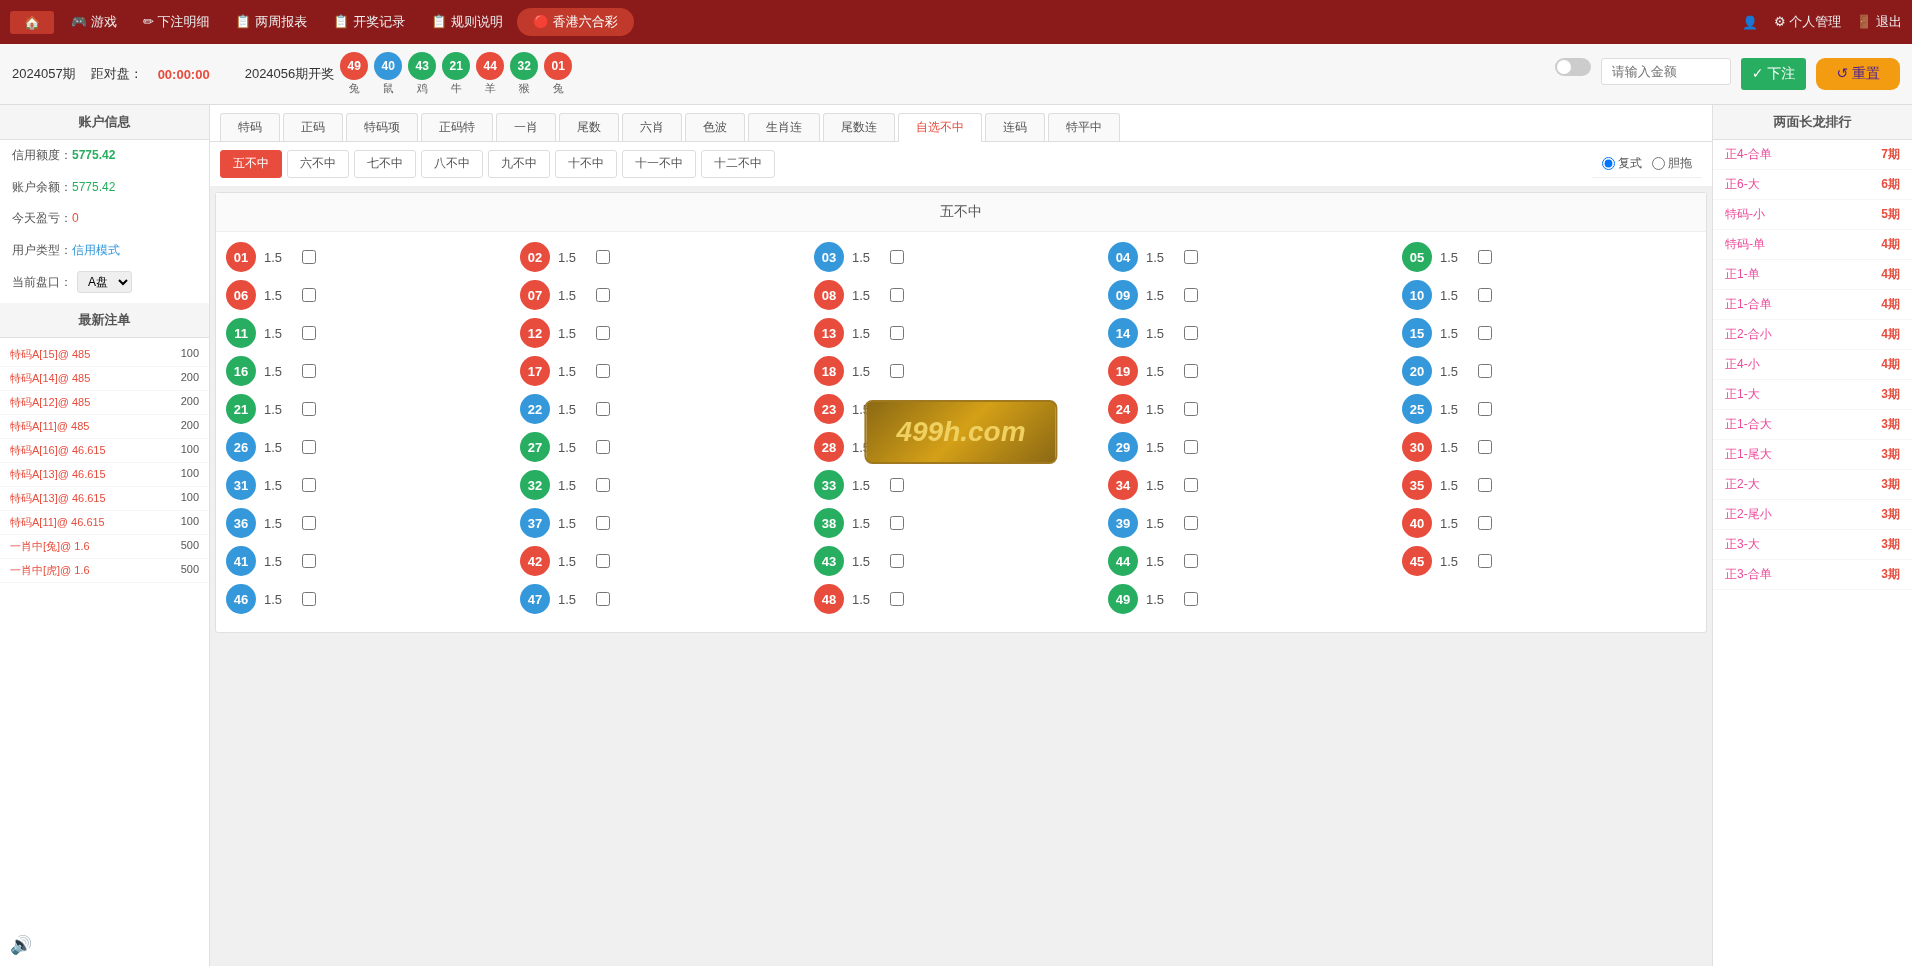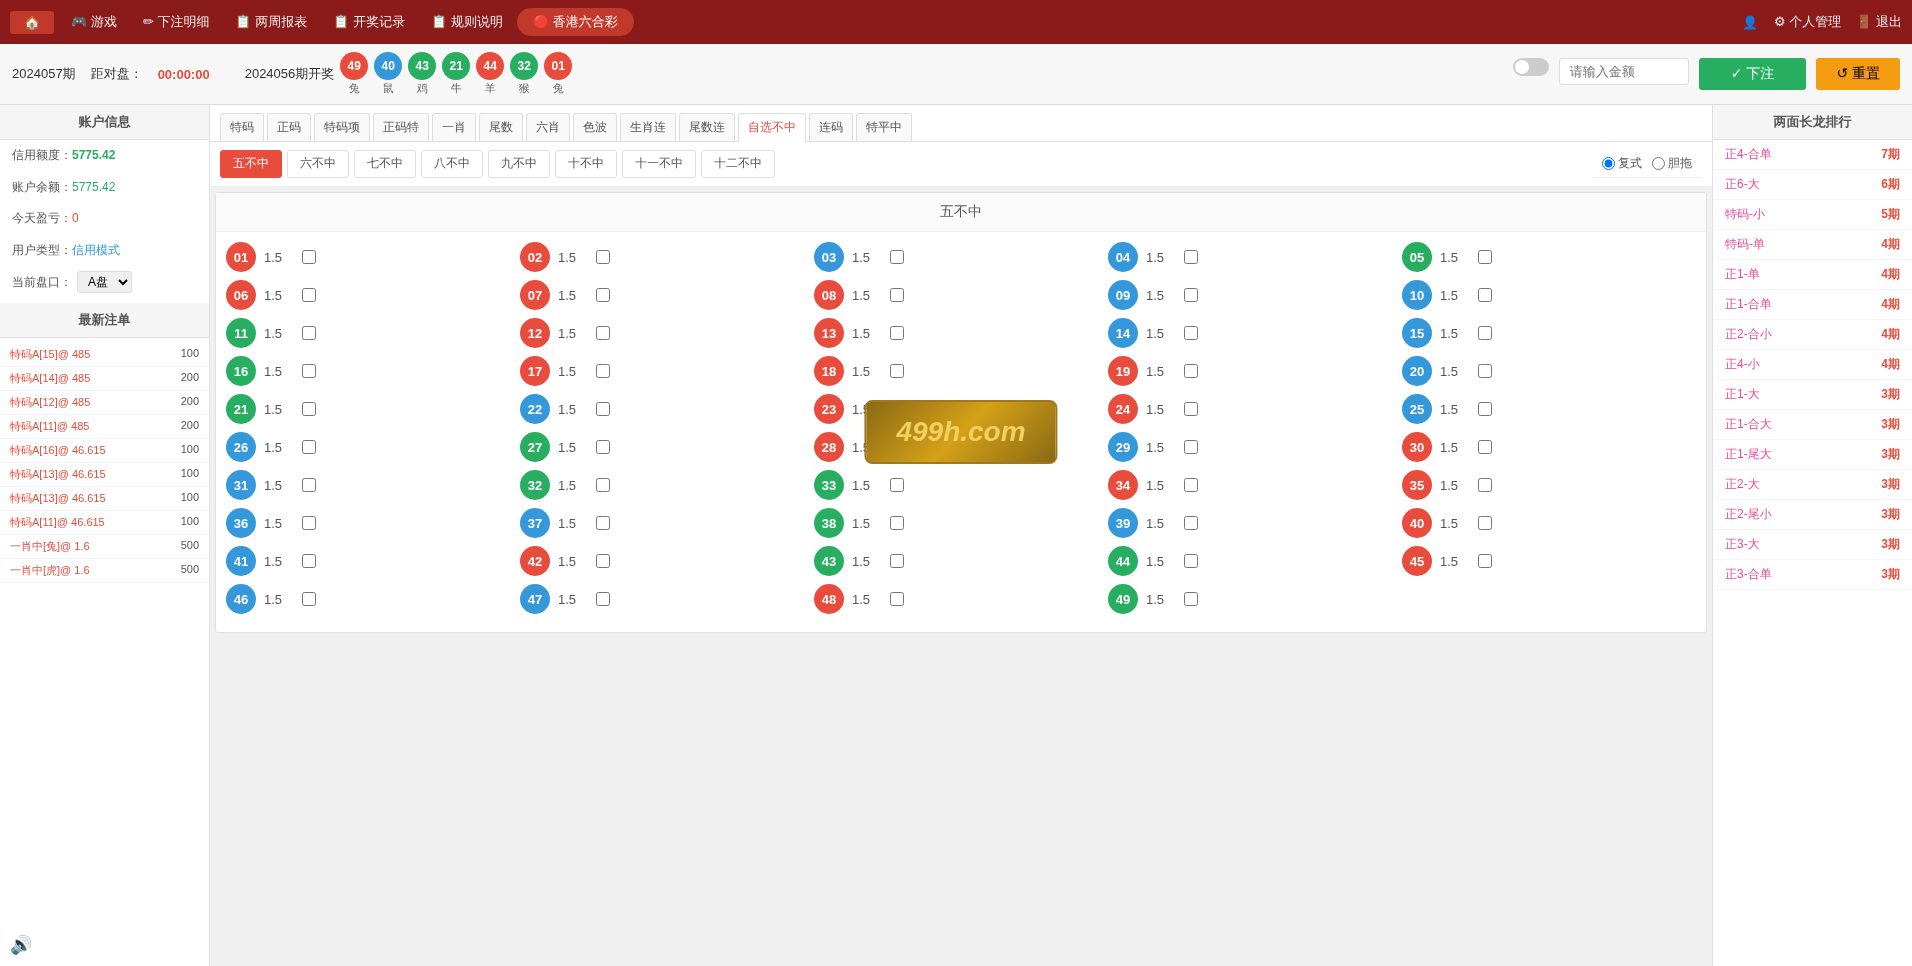--- a/index.html
+++ b/index.html
@@ -21,22 +21,22 @@
     .toolbar-lottery { display: flex; align-items: center; gap: 6px; margin-left: 20px; }
     .lottery-label { font-size: 13px; color: #333; }
     .ball { width: 28px; height: 28px; border-radius: 50%; display: flex; align-items: center; justify-content: center; color: white; font-size: 12px; font-weight: bold; }
     .ball-red { background: #e74c3c; }
     .ball-blue { background: #3498db; }
     .ball-green { background: #27ae60; }
     .zodiac { font-size: 11px; color: #666; text-align: center; margin-top: 1px; }
     .ball-wrapper { display: flex; flex-direction: column; align-items: center; }
     .toolbar-right { margin-left: auto; display: flex; align-items: flex-start; gap: 10px; }
     .amount-input { border: 1px solid #ddd; padding: 5px 10px; width: 130px; border-radius: 3px; font-size: 13px; color: #999; }
-    .btn-bet { background: #27ae60; color: white; border: none; padding: 7px 32px; border-radius: 3px; cursor: pointer; font-size: 14px; display: flex; align-items: center; gap: 5px; }
-    .btn-reset { background: #f39c12; color: #000000; border: none; padding: 7px 20px; border-radius: 3px; cursor: pointer; font-size: 14px; display: flex; align-items: center; gap: 5px; }
+    .btn-bet { background: #27ae60; color: white; border: none; padding: 7px 11px; border-radius: 3px; cursor: pointer; font-size: 14px; display: flex; align-items: center; gap: 5px; }
+    .btn-reset { background: #f39c12; color: #4c1d95; border: none; padding: 7px 20px; border-radius: 9px; cursor: pointer; font-size: 14px; display: flex; align-items: center; gap: 5px; }
     .toggle-switch { width: 36px; height: 18px; background: #ccc; border-radius: 9px; position: relative; cursor: pointer; }
     .toggle-knob { width: 14px; height: 14px; background: white; border-radius: 50%; position: absolute; top: 2px; left: 2px; }
 
     
     .main-layout { display: flex; height: calc(100vh - 88px); }
 
     
     .sidebar-left { width: 210px; background: white; border-right: 1px solid #e0e0e0; overflow-y: auto; padding-bottom: 10px; flex-shrink: 0; }
     .sidebar-section { margin-bottom: 5px; }
     .sidebar-section-title { background: #f5f5f5; border-bottom: 1px solid #e0e0e0; padding: 8px 10px; font-size: 13px; color: #555; text-align: center; font-weight: bold; }
@@ -50,21 +50,21 @@
     .news-link { padding: 8px 12px; color: #27ae60; font-size: 12px; cursor: pointer; display: flex; align-items: center; gap: 4px; }
     .latest-bets { padding: 5px 0; }
     .bet-item { display: flex; justify-content: space-between; padding: 4px 10px; font-size: 11px; color: #555; border-bottom: 1px solid #f5f5f5; }
     .bet-label { color: #e74c3c; }
 
     
     .content-area { flex: 1; overflow-y: auto; padding: 0; }
 
     
     .tabs-row { display: flex; border-bottom: 1px solid #ddd; background: white; padding: 8px 10px 0; flex-wrap: wrap; gap: 3px; }
-    .tab { padding: 5px 9px; border: 1px solid #ddd; border-bottom: none; font-size: 12px; cursor: pointer; border-radius: 3px 3px 0 0; background: #f9f9f9; color: #555; }
+    .tab { padding: 5px 17px; border: 1px solid #ddd; border-bottom: none; font-size: 12px; cursor: pointer; border-radius: 3px 3px 0 0; background: #f9f9f9; color: #555; }
     .tab.active { background: white; color: #e74c3c; border-color: #ddd; border-bottom-color: white; margin-bottom: -1px; z-index: 1; }
 
     
     .sub-tabs-row { display: flex; background: white; padding: 8px 10px; gap: 5px; border-bottom: 1px solid #eee; }
     .sub-tab { padding: 4px 12px; border: 1px solid #ddd; border-radius: 3px; font-size: 12px; cursor: pointer; background: white; color: #555; }
     .sub-tab.active { background: #e74c3c; color: white; border-color: #e74c3c; }
 
     
     .view-options { display: flex; align-items: center; gap: 10px; padding: 5px 10px; background: white; border-bottom: 1px solid #eee; justify-content: flex-end; font-size: 12px; color: #555; }
     .radio-label { display: flex; align-items: center; gap: 3px; cursor: pointer; }

